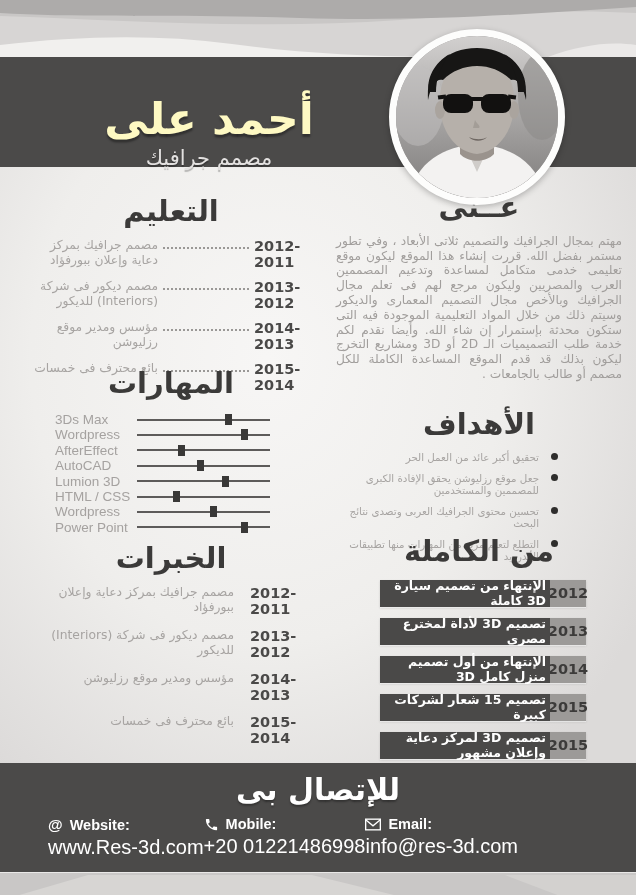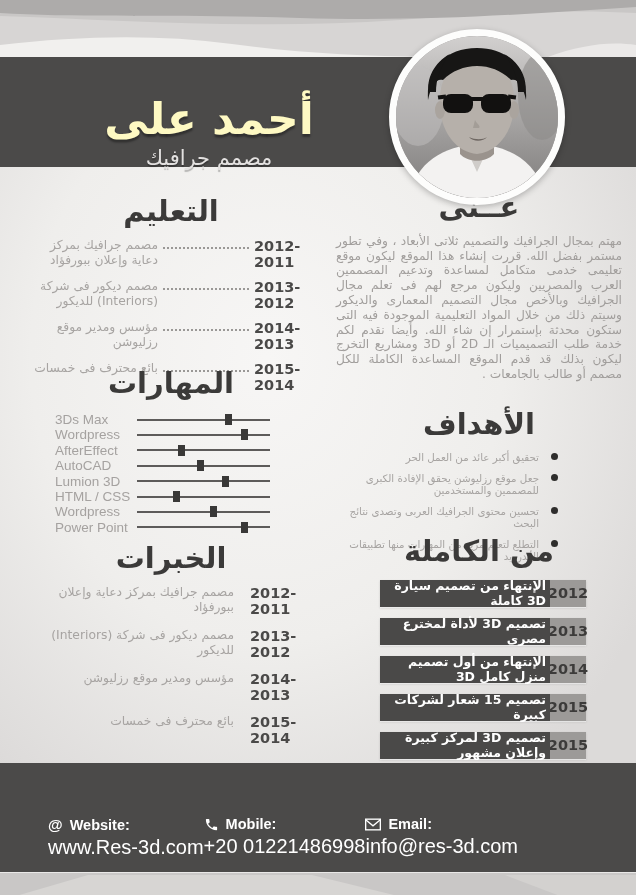--- a/index.html
+++ b/index.html
@@ -270,26 +270,27 @@
       <div class="ach-bar">
         <span class="ach-year">2014</span>
         <span class="ach-text">الإنتهاء من أول تصميم منزل كامل 3D</span>
       </div>
       <div class="ach-bar">
         <span class="ach-year">2015</span>
         <span class="ach-text">تصميم 15 شعار لشركات كبيرة</span>
       </div>
       <div class="ach-bar">
         <span class="ach-year">2015</span>
-        <span class="ach-text">تصميم 3D لمركز كبيرة وإعلان مشهور</span>
+        <span class="ach-text">تصميم 3D لمركز دعاية وإعلان مشهور</span>
       </div>
     </div>
   </section>
 
   <div class="footer-band">
+    <div class="contact-title">للإتصال بى</div>
     <div class="contact-row">
       <div class="contact-block">
         <div class="contact-head">
           <span class="at-icon">@</span>
           <span>Website:</span>
         </div>
         <div class="contact-value">www.Res-3d.com</div>
       </div>
       <div class="contact-block">
         <div class="contact-head">

